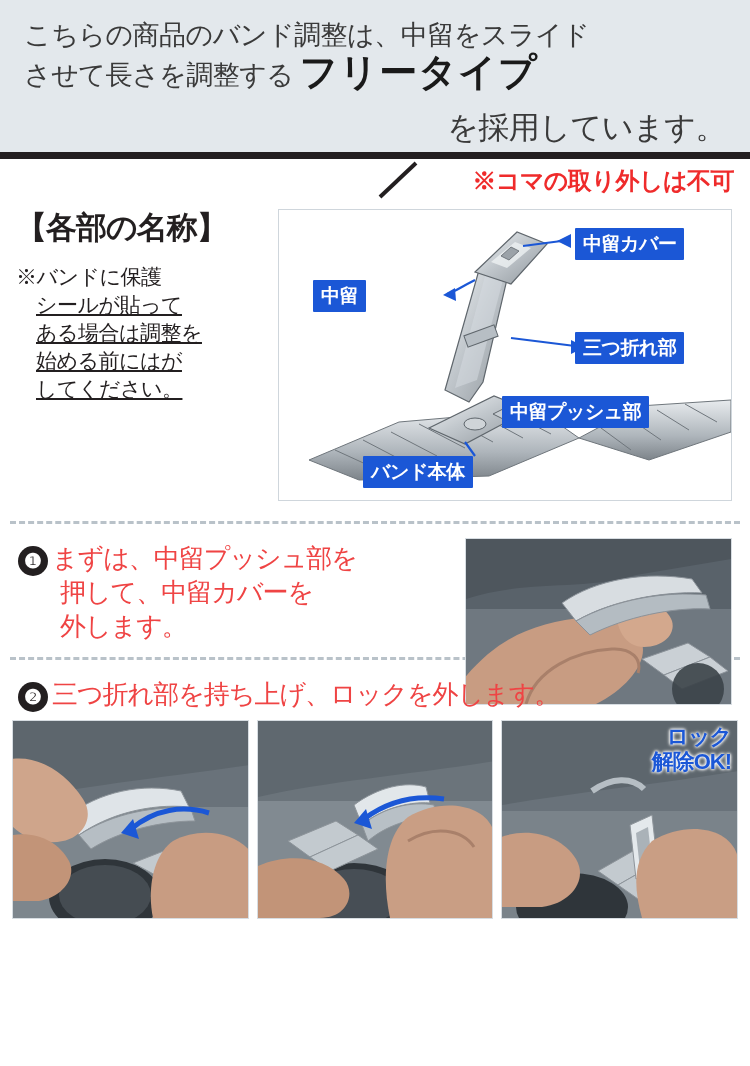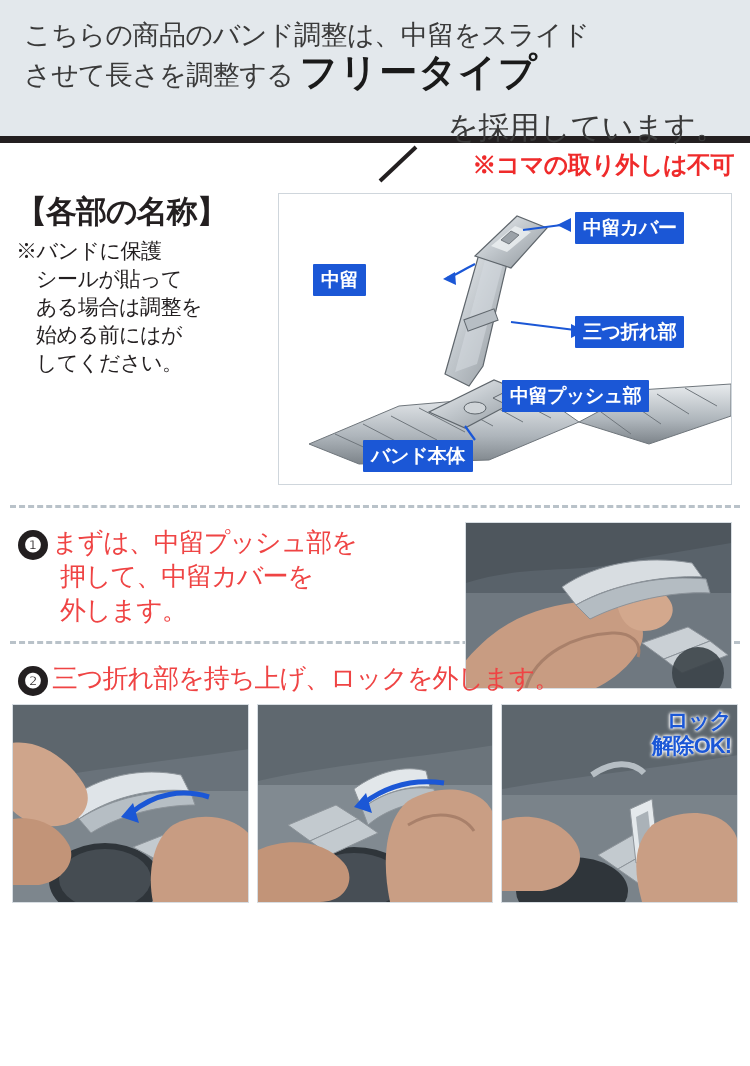--- a/index.html
+++ b/index.html
@@ -14,21 +14,21 @@
     color: #231f20;
     position: relative;
     overflow: hidden;
   }
 
   
   .header {
     background: #e3e8ec;
     padding: 18px 24px 14px 24px;
     position: relative;
-    height: 136px;
+    height: 152px;
     box-sizing: border-box;
   }
   .header-line {
     font-size: 27px;
     letter-spacing: -0.5px;
     color: #3a3a3a;
     line-height: 1.28;
     white-space: nowrap;
   }
   .header-row2 {
@@ -88,28 +88,28 @@
     min-height: 300px;
   }
   .names-title {
     font-size: 31px;
     font-weight: bold;
     letter-spacing: -1px;
     margin: 4px 0 0 16px;
     color: #231f20;
   }
   .names-note {
-    margin: 4px 0 0 16px;
+    margin: 14px 0 0 16px;
     font-size: 21px;
     line-height: 1.33;
     color: #231f20;
     letter-spacing: -0.5px;
     width: 250px;
   }
-  .names-note .ind { display:block; padding-left: 20px; }
+  .names-note .ind { display:block; padding-left: 20px; text-decoration: underline; }
 
   .diagram {
     position: absolute;
     left: 278px;
     top: 8px;
     width: 452px;
     height: 290px;
     background: #ffffff;
     border: 1px solid #cfd6dc;
     overflow: hidden;

